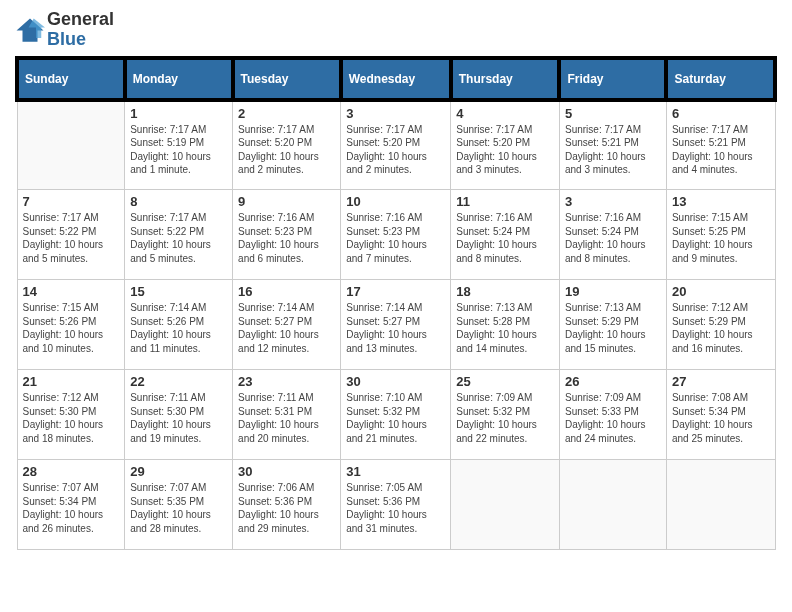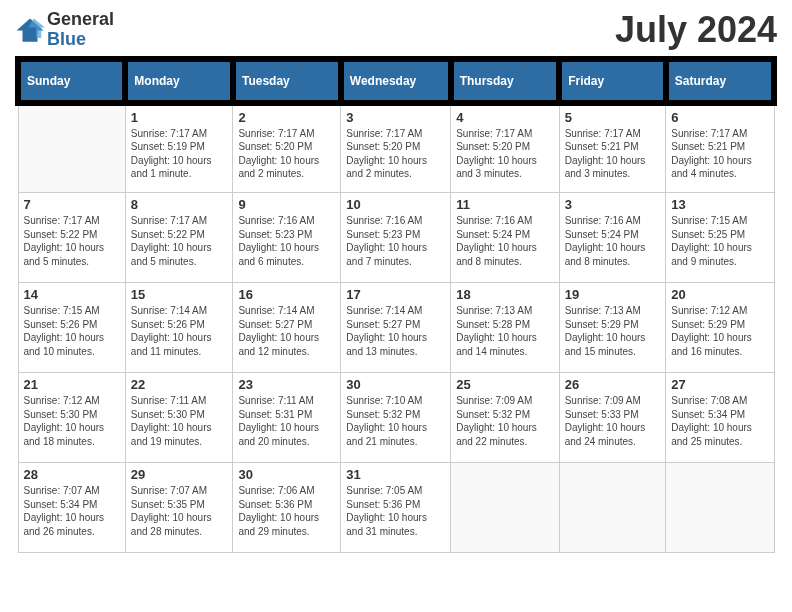--- a/index.html
+++ b/index.html
@@ -51,21 +51,21 @@
       border-collapse: collapse;
       font-size: 11px;
     }
     .calendar-table thead tr th {
       background-color: #2e6da4;
       color: #fff;
       padding: 12px 6px;
       text-align: left;
       font-size: 12px;
       font-weight: bold;
-      border: 6px solid #000000;
+      border: 4px solid #000000;
     }
     .calendar-table tbody tr td {
       border: 1px solid #ccc;
       vertical-align: top;
       padding: 4px 5px;
       height: 90px;
       width: 113px;
       background: #fff;
     }
     .calendar-table tbody tr:nth-child(odd) td {
@@ -106,21 +106,20 @@
         <polygon points="20,2 38,18 30,18 30,33 10,33 10,18 2,18" fill="#2e6da4"></polygon>
         <polygon points="25,2 40,14 35,14 35,28 28,28 28,14 18,14" fill="#4a9ed4" opacity="0.7"></polygon>
       </svg>
       <span style="display:flex; flex-direction:column; margin-left:2px;">
         <span class="logo-text-general">General</span>
         <span class="logo-text-blue">Blue</span>
       </span>
     </div>
   </div>
   <div class="title-area">
-    <div class="month-title">July 2024</div>
   </div>
 </div>
 
 <table class="calendar-table">
   <thead>
     <tr>
       <th>Sunday</th>
       <th>Monday</th>
       <th>Tuesday</th>
       <th>Wednesday</th>

